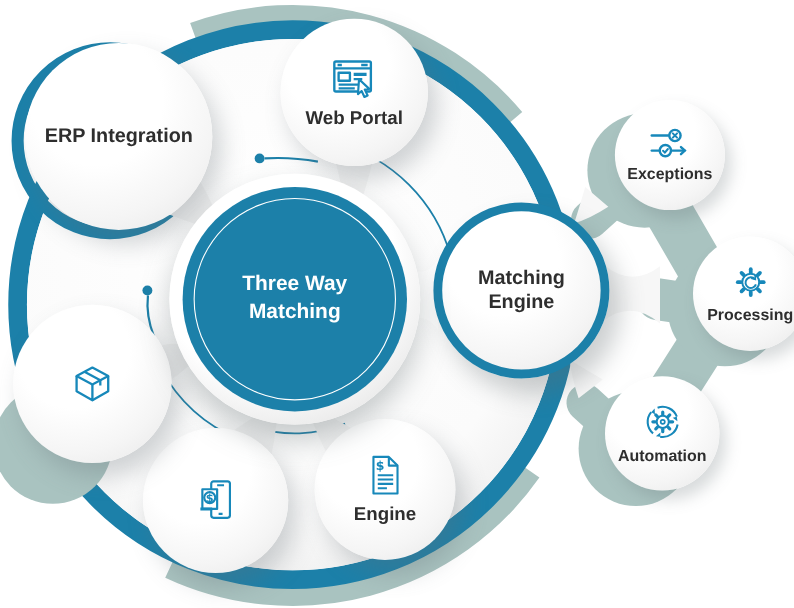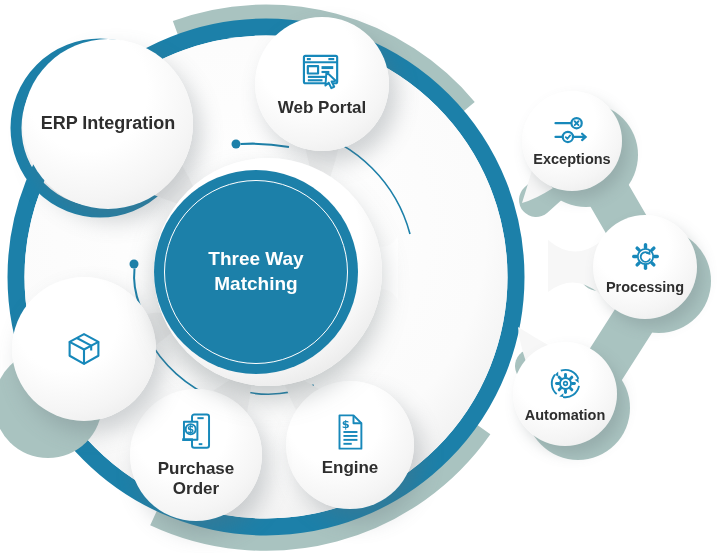--- a/index.html
+++ b/index.html
@@ -24,27 +24,27 @@
   .web   {left:255px; top:17px;  width:134px;height:134px;}
   .me    {left:394px; top:184px; width:144px;height:144px;border:8px solid #1c80a9;
           box-shadow:10px 14px 22px rgba(95,105,110,.32);}
   .inv   {left:286px; top:381px; width:128px;height:128px;}
   .po    {left:130px; top:389px; width:132px;height:132px;}
   .gr    {left:12px;  top:277px; width:144px;height:144px;}
   
   .exc   {left:522px; top:91px;  width:100px;height:100px;gap:3px;}
   .proc  {left:593px; top:215px; width:104px;height:104px;gap:3px;}
   .auto  {left:513px; top:342px; width:104px;height:104px;gap:3px;}
-  .exc,.proc,.auto{box-shadow:6px 8px 14px rgba(100,110,115,.25);}
+  .exc,.proc,.auto{box-shadow:6px 8px 14px rgba(100,110,115,.25);margin-left:37px;}
   
   .center-outer{
     position:absolute;left:154px;top:158px;width:228px;height:228px;border-radius:50%;z-index:3;
     background:radial-gradient(circle at 42% 35%, #ffffff 55%, #e6e6e6 84%, #d3d3d3 100%);
     box-shadow:0 14px 26px rgba(95,105,110,.35);
-    display:flex;align-items:center;justify-content:flex-start;
+    display:flex;align-items:center;justify-content:center;
   }
   .center-inner{
     position:relative;width:204px;height:204px;border-radius:50%;background:#1c80a9;
     display:flex;align-items:center;justify-content:center;text-align:center;
   }
   .center-inner::after{
     content:"";position:absolute;inset:10px;border-radius:50%;border:1.7px solid #ffffff;
   }
   .center-label{color:#ffffff;font-size:19px;line-height:1.3;width:130px;}
   .wrapnarrow{width:92px;}
@@ -128,20 +128,23 @@
       </g>
       <path d="M28,22.5 L37.5,31.5 L33.3,32.2 L36,37.6 L33,39 L30.4,33.5 L27,36.4 Z" fill="#ffffff" stroke="#1788ba" stroke-width="2" stroke-linejoin="round"></path>
     </svg>
     <div class="label lbl-main">Web Portal</div>
   </div>
 
   <div class="bubble erp">
     <div class="label lbl-big">ERP Integration</div>
   </div>
 
+  <div class="bubble me">
+    <div class="label lbl-big wrapnarrow">Matching Engine</div>
+  </div>
 
   <div class="bubble inv">
     <svg class="icon" viewBox="0 0 48 48" width="42" height="42">
       <g fill="none" stroke="#1788ba" stroke-width="2.2" stroke-linejoin="round">
         <path d="M12,5 H28 L37,14 V43 H12 Z"></path>
         <path d="M28,5 V14 H37"></path>
         <line x1="16.5" y1="24" x2="32.5" y2="24"></line>
         <line x1="16.5" y1="28.5" x2="32.5" y2="28.5"></line>
         <line x1="16.5" y1="33" x2="32.5" y2="33"></line>
         <line x1="16.5" y1="37.5" x2="26" y2="37.5"></line>
@@ -156,21 +159,20 @@
       <g fill="none" stroke="#1788ba" stroke-width="2.2" stroke-linejoin="round">
         <rect x="19" y="4" width="19" height="37" rx="2.5"></rect>
         <line x1="25" y1="8" x2="32" y2="8"></line>
         <line x1="26.5" y1="37" x2="30.5" y2="37"></line>
         <path d="M10,12 H25 V32 H10 Z" fill="#ffffff"></path>
         <line x1="8" y1="32" x2="20" y2="32" stroke-width="3"></line>
         <circle cx="17.5" cy="20.5" r="5.6" fill="#ffffff"></circle>
       </g>
       <text x="17.5" y="24.6" font-size="11.5" font-weight="bold" fill="#1788ba" text-anchor="middle" font-family="DejaVu Sans, sans-serif">$</text>
     </svg>
-    <div class="label lbl-main wrapnarrow">Purchase Order</div>
   </div>
 
   <div class="bubble gr">
     <svg class="icon" viewBox="0 0 48 48" width="46" height="46">
       <g fill="none" stroke="#1788ba" stroke-width="2.2" stroke-linejoin="round">
         <path d="M9,16.5 L24,8.5 L39,16.5 L24,24.5 Z"></path>
         <path d="M9,16.5 V31 L24,39.5 V24.5"></path>
         <path d="M39,16.5 V31 L24,39.5"></path>
         <path d="M16.5,12.5 L31.5,20.5 V25.5"></path>
       </g>

